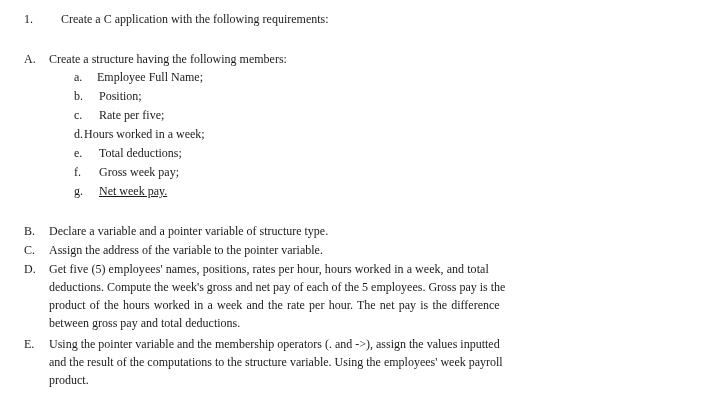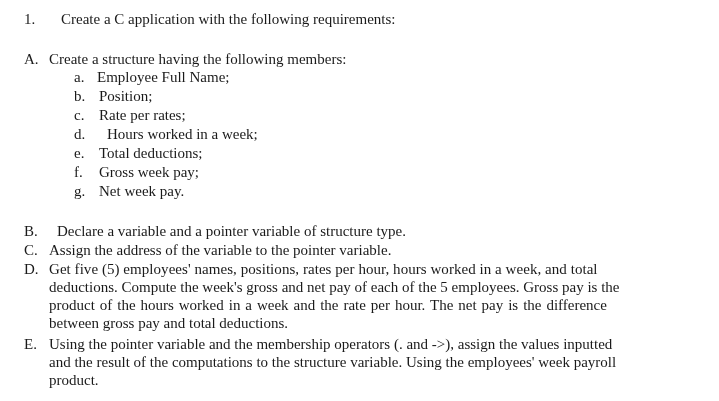--- a/index.html
+++ b/index.html
@@ -1,21 +1,21 @@
 <!DOCTYPE html>
 <html><head>
 <meta charset="utf-8">
 <style>
   html, body { margin: 0; padding: 0; background: #ffffff; }
   body {
     width: 719px; height: 401px; overflow: hidden; position: relative;
     font-family: "Liberation Serif", "DejaVu Serif", serif;
     color: #1a1a1a;
   }
-  .line { position: absolute; white-space: nowrap; font-size: 15px; line-height: 17px; }
+  .line { position: absolute; white-space: nowrap; font-size: 12px; line-height: 17px; }
   .num { position: absolute; }
   .txt { position: absolute; }
 </style>
 </head>
 <body>
 
 <div>
 
   <div class="line" style="top:11px; left:24px;">
     <span class="num" style="left:0;">1.</span>
@@ -31,43 +31,43 @@
     <div class="line" style="top:69px; left:74px;">
       <span class="num" style="left:0;">a.</span>
       <span class="txt" style="left:23px;">Employee Full Name;</span>
     </div>
     <div class="line" style="top:88px; left:74px;">
       <span class="num" style="left:0;">b.</span>
       <span class="txt" style="left:25px;">Position;</span>
     </div>
     <div class="line" style="top:107px; left:74px;">
       <span class="num" style="left:0;">c.</span>
-      <span class="txt" style="left:25px;">Rate per rates;</span>
+      <span class="txt" style="left:25px;">Rate per five;</span>
     </div>
     <div class="line" style="top:126px; left:74px;">
       <span class="num" style="left:0;">d.</span>
-      <span class="txt" style="left:33px;text-align:center;">Hours worked in a week;</span>
+      <span class="txt" style="left:10px;text-align:center;">Hours worked in a week;</span>
     </div>
     <div class="line" style="top:145px; left:74px;">
       <span class="num" style="left:0;">e.</span>
       <span class="txt" style="left:25px;">Total deductions;</span>
     </div>
     <div class="line" style="top:164px; left:74px;">
       <span class="num" style="left:0;">f.</span>
       <span class="txt" style="left:25px;">Gross week pay;</span>
     </div>
     <div class="line" style="top:183px; left:74px;">
       <span class="num" style="left:0;">g.</span>
-      <span class="txt" style="left:25px;">Net week pay.</span>
+      <span class="txt" style="left:25px;text-decoration:underline;">Net week pay.</span>
     </div>
   </div>
 
   <div class="line" style="top:223px; left:24px;">
     <span class="num" style="left:0;">B.</span>
-    <span class="txt" style="left:33px;">Declare a variable and a pointer variable of structure type.</span>
+    <span class="txt" style="left:25px;">Declare a variable and a pointer variable of structure type.</span>
   </div>
 
   <div class="line" style="top:242px; left:24px;">
     <span class="num" style="left:0;">C.</span>
     <span class="txt" style="left:25px;">Assign the address of the variable to the pointer variable.</span>
   </div>
 
   <div class="line" style="top:261px; left:24px;">
     <span class="num" style="left:0;">D.</span>
   </div>

